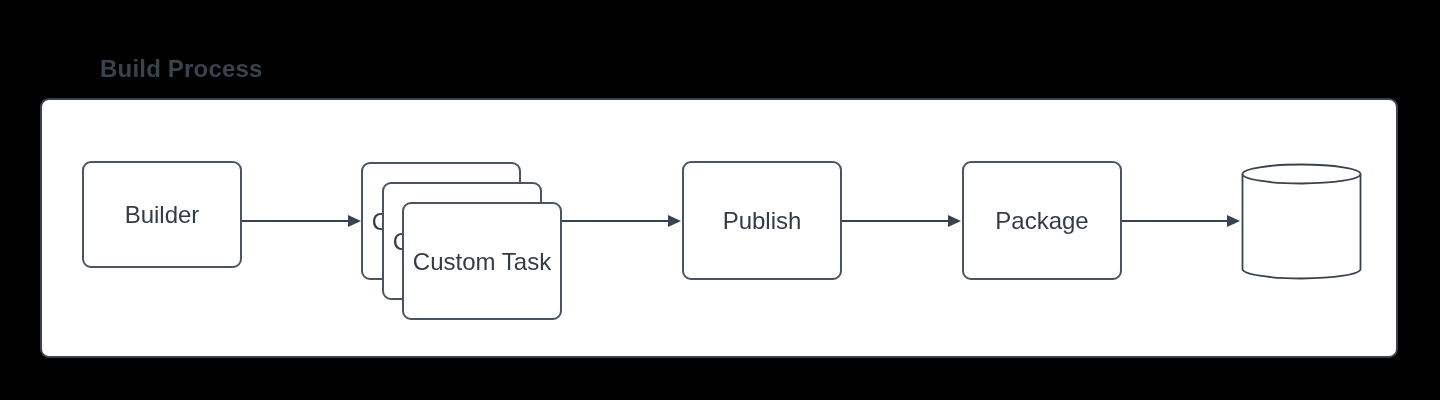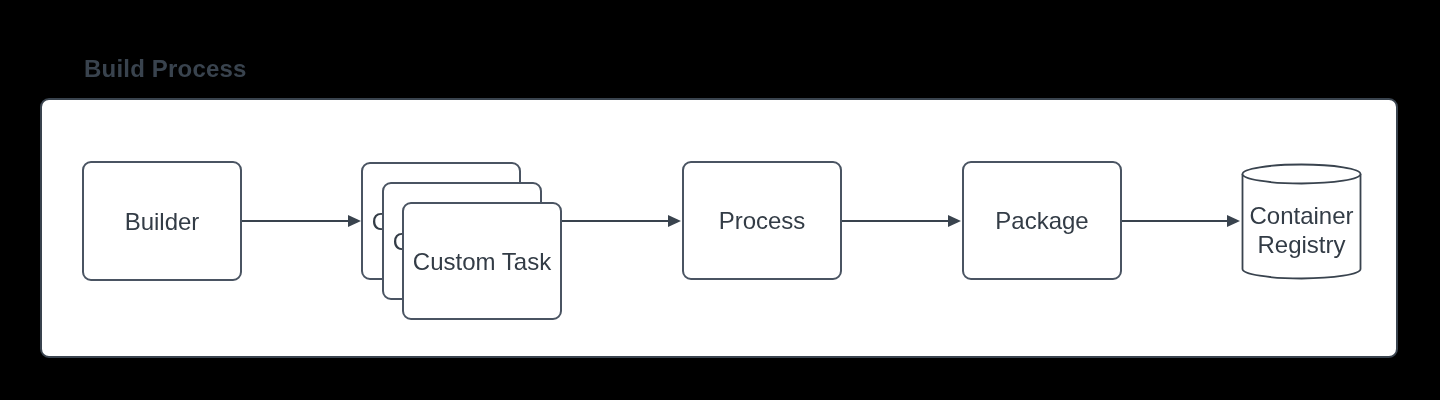--- a/index.html
+++ b/index.html
@@ -11,21 +11,21 @@
     overflow: hidden;
     font-family: "Liberation Sans", sans-serif;
   }
   .stage {
     position: relative;
     width: 1440px;
     height: 400px;
   }
   .diagram-title {
     position: absolute;
-    left: 84px;
+    left: 100px;
     top: 55px;
     font-size: 24px;
     font-weight: 700;
     color: #39434e;
     letter-spacing: 0.2px;
     margin: 0;
   }
   .panel {
     position: absolute;
     left: 40px;
@@ -93,21 +93,21 @@
 </style>
 </head>
 <body>
 
 <div class="stage">
 
   <h1 class="diagram-title">Build Process</h1>
 
   <div class="panel">
 
-    <div class="node rect z2" style="left:40px; top:61px; width:160px; height:120px;">
+    <div class="node rect z2" style="left:40px; top:61px; width:160px; height:107px;">
       <span class="label">Builder</span>
     </div>
 
     <div class="connector" style="left:200px; top:115px; width:119px;">
       <div class="line"></div>
       <div class="arrowhead"></div>
     </div>
 
     <div class="node rect z2" style="left:319px; top:62px; width:160px; height:118px;">
       <span class="label">Custom Task</span>
@@ -118,21 +118,21 @@
     <div class="node rect z4" style="left:360px; top:102px; width:160px; height:118px;">
       <span class="label">Custom Task</span>
     </div>
 
     <div class="connector" style="left:520px; top:115px; width:119px;">
       <div class="line"></div>
       <div class="arrowhead"></div>
     </div>
 
     <div class="node rect z2" style="left:640px; top:61px; width:160px; height:119px;">
-      <span class="label">Process</span>
+      <span class="label">Publish</span>
     </div>
 
     <div class="connector" style="left:800px; top:115px; width:119px;">
       <div class="line"></div>
       <div class="arrowhead"></div>
     </div>
 
     <div class="node rect z2" style="left:920px; top:61px; width:160px; height:119px;">
       <span class="label">Package</span>
     </div>
@@ -140,17 +140,16 @@
     <div class="connector" style="left:1080px; top:115px; width:118px;">
       <div class="line"></div>
       <div class="arrowhead"></div>
     </div>
 
     <div class="node cylinder z2" style="left:1199px; top:63px; width:121px; height:117px;">
       <svg width="121" height="117" viewBox="0 0 121 117">
         <path d="M 1.5 11 L 1.5 106 A 59 9.5 0 0 0 119.5 106 L 119.5 11" fill="#ffffff" stroke="#39434e" stroke-width="1.8"></path>
         <ellipse cx="60.5" cy="11" rx="59" ry="9.5" fill="#ffffff" stroke="#39434e" stroke-width="1.8"></ellipse>
       </svg>
-      <span class="label">Container Registry</span>
     </div>
 
   </div>
 </div>
 
 </body></html>

